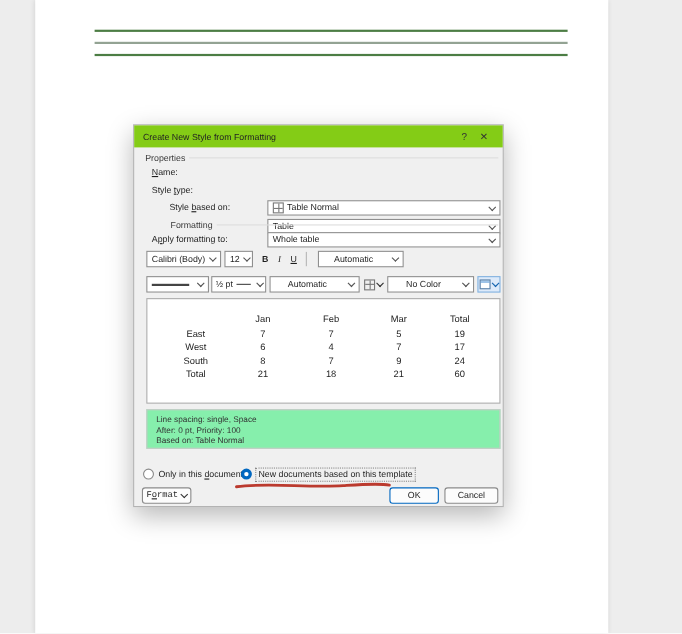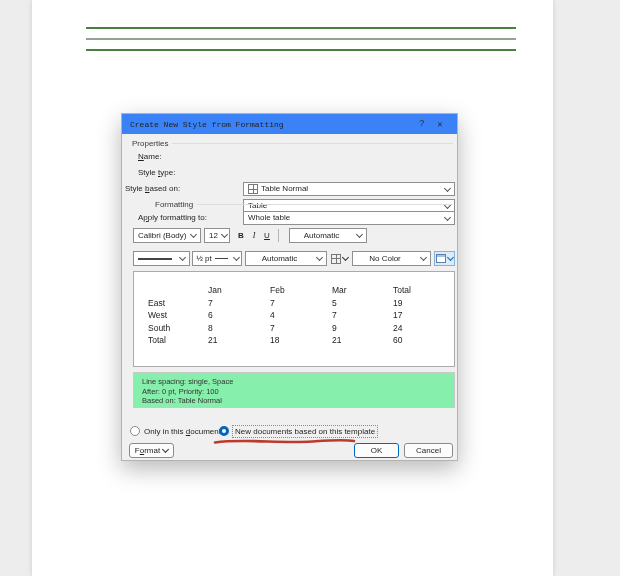--- a/index.html
+++ b/index.html
@@ -9,22 +9,22 @@
         box-shadow:0 0 5px rgba(0,0,0,.14);}
   .gline{position:absolute;left:54px;width:430px;height:2px;}
   .g1{top:27px;background:#4c7d44;}
   .g2{top:38px;background:#93a393;}
   .g3{top:49px;background:#4c7d44;}
 
   
   .dialog{position:absolute;left:121px;top:113px;width:337px;height:348px;background:#f0f0f0;
           border:1px solid #b3b3b3;box-sizing:border-box;
           box-shadow:0 8px 22px rgba(0,0,0,.28);font-size:8px;color:#1e1e1e;}
-  .titlebar{position:absolute;left:0;top:0;width:100%;height:20px;background:#3b82f6;
-            display:flex;align-items:center;box-sizing:border-box;padding:0 8px;font-family:Liberation Mono, monospace;}
+  .titlebar{position:absolute;left:0;top:0;width:100%;height:20px;background:#84cc16;
+            display:flex;align-items:center;box-sizing:border-box;padding:0 8px;}
   .titlebar .title{flex:1;font-size:8px;color:#222;}
   .tb-btn{width:18px;text-align:center;font-size:9px;color:#333;cursor:default;}
 
   .abs{position:absolute;box-sizing:border-box;}
   .section{display:flex;align-items:center;gap:4px;height:8px;color:#3a3a3a;}
   .section-line{flex:1;height:1px;background:#dddddd;}
   .lbl{line-height:14px;white-space:nowrap;}
   .accel{text-decoration:underline;}
 
   .field,.combo{background:#fff;border:1px solid #8f8f8f;display:flex;align-items:center;
@@ -97,21 +97,21 @@
     <div class="abs lbl" style="left:16px;top:36px;"><span></span><span class="accel">N</span><span>ame:</span></div>
 
     <div class="abs lbl" style="left:16px;top:52px;"><span>Style </span><span class="accel">t</span><span>ype:</span></div>
     <div class="abs combo" style="left:121px;top:52px;width:212px;height:14px;margin-top:33px;">
       <span class="ctext">Table</span>
       <span class="cbtn">
           <span class="chev"></span>
         </span>
     </div>
 
-    <div class="abs lbl" style="left:3px;top:68px;"><span>Style </span><span class="accel">b</span><span>ased on:</span></div>
+    <div class="abs lbl" style="left:32px;top:68px;"><span>Style </span><span class="accel">b</span><span>ased on:</span></div>
     <div class="abs combo" style="left:121px;top:68px;width:212px;height:14px;">
       <span class="grid-icon"></span>
       <span class="ctext" style="padding-left:0;">Table Normal</span>
       <span class="cbtn">
           <span class="chev"></span>
         </span>
     </div>
 
     <div class="abs section" style="left:10px;right:4px;top:86px;margin-left:23px;">
       <span>Formatting</span>
@@ -175,21 +175,21 @@
       <span class="ctext center">No Color</span>
       <span class="cbtn">
           <span class="chev"></span>
         </span>
     </div>
     <div class="abs split-btn" style="left:312px;top:137px;width:21px;height:15px;">
       <span class="paint-icon"></span>
       <span class="bluechev"></span>
     </div>
 
-    <div class="abs preview" style="left:11px;top:157px;width:322px;height:96px;">
+    <div class="abs preview" style="left:11px;top:157px;width:322px;height:96px;text-align:center;">
       <div class="pv-row">
         <span></span>
           <span>Jan</span>
           <span>Feb</span>
           <span>Mar</span>
           <span>Total</span>
       </div>
       <div class="pv-row">
         <span>East</span>
           <span>7</span>
@@ -232,21 +232,21 @@
     </div>
     <div class="abs radio-row-item" style="left:97px;top:311px;">
       <span class="radio on"></span>
       <span class="focus-rect">New documents based on this template</span>
     </div>
 
     <svg class="abs annot-svg" style="left:90px;top:322px;" width="146" height="10" viewBox="0 0 146 10">
       <path d="M3,6.5 C30,2.5 68,7.5 100,5.5 C118,4.3 132,3.2 142,5" fill="none" stroke="#bb3a2e" stroke-width="2.6" stroke-linecap="round"></path>
     </svg>
 
-    <div class="abs btn" style="left:7px;top:329px;width:45px;height:15px;">
+    <div class="abs btn" style="left:7px;top:329px;width:45px;height:15px;font-family:Liberation Mono, monospace;">
       <span><span>F</span><span class="accel">o</span><span>rmat</span></span>
       <span class="fmt-chev"></span>
     </div>
     <div class="abs btn default" style="left:232px;top:329px;width:45px;height:15px;">OK</div>
     <div class="abs btn" style="left:282px;top:329px;width:49px;height:15px;">Cancel</div>
 
   </div>
 </div>
 
 </body></html>

